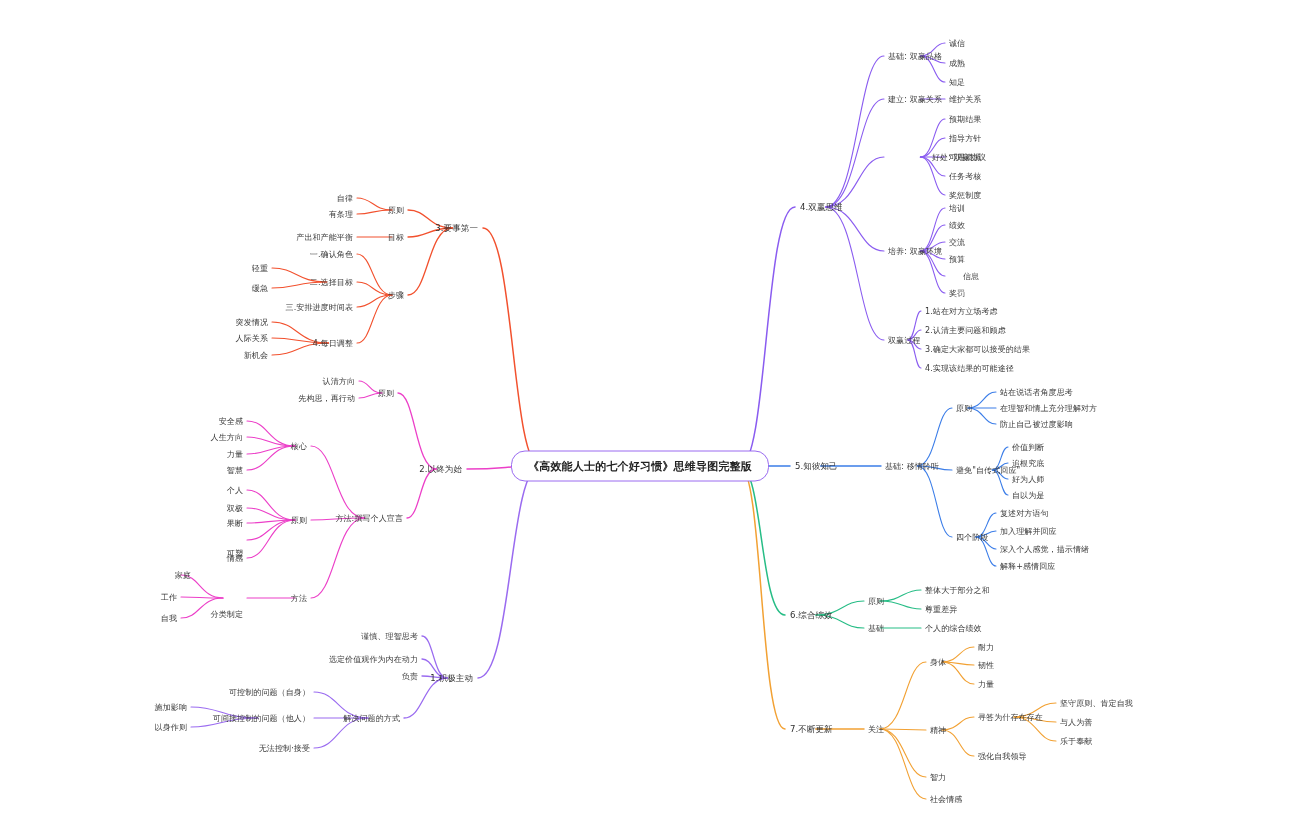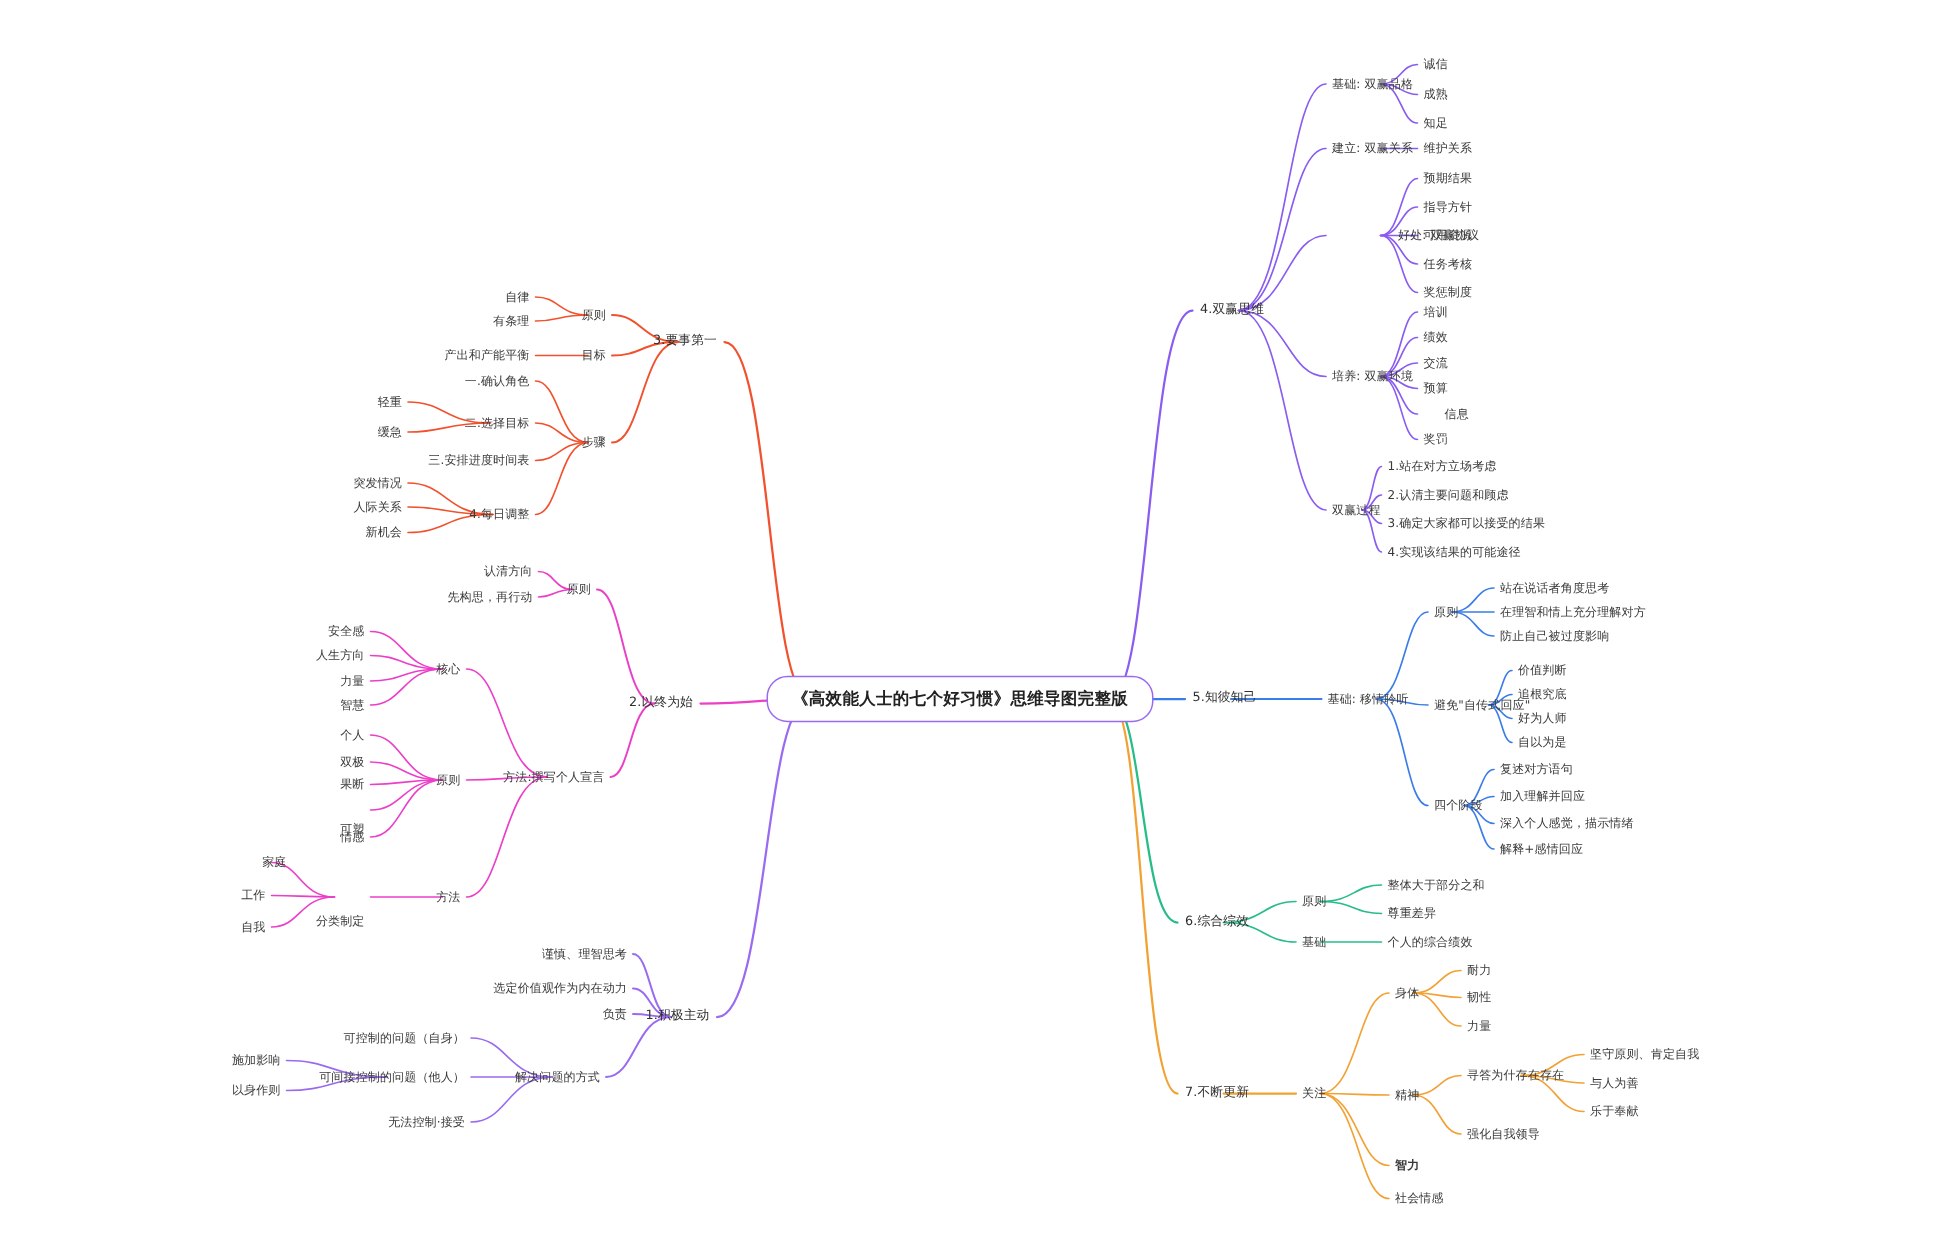--- a/index.html
+++ b/index.html
@@ -202,21 +202,21 @@
     <div class="node-label " style="left: 930px; top: 662px;">身体</div>
     <div class="node-label " style="left: 978px; top: 647px;">耐力</div>
     <div class="node-label " style="left: 978px; top: 665px;">韧性</div>
     <div class="node-label " style="left: 978px; top: 684px;">力量</div>
     <div class="node-label " style="left: 930px; top: 730px;">精神</div>
     <div class="node-label " style="left: 978px; top: 717px;">寻答为什存在存在</div>
     <div class="node-label " style="left: 1060px; top: 703px;">坚守原则、肯定自我</div>
     <div class="node-label " style="left: 1060px; top: 722px;">与人为善</div>
     <div class="node-label " style="left: 1060px; top: 741px;">乐于奉献</div>
     <div class="node-label " style="left: 978px; top: 756px;">强化自我领导</div>
-    <div class="node-label " style="left: 930px; top: 777px; font-weight: bold;">智力</div>
+    <div class="node-label " style="left: 930px; top: 777px;">智力</div>
     <div class="node-label " style="left: 930px; top: 799px;">社会情感</div>
     <div class="node-label r lvl1" style="left: 478px; top: 228px;">3.要事第一</div>
     <div class="node-label r" style="left: 404px; top: 210px;">原则</div>
     <div class="node-label r" style="left: 353px; top: 198px;">自律</div>
     <div class="node-label r" style="left: 353px; top: 214px;">有条理</div>
     <div class="node-label r" style="left: 404px; top: 237px;">目标</div>
     <div class="node-label r" style="left: 353px; top: 237px;">产出和产能平衡</div>
     <div class="node-label r" style="left: 404px; top: 295px;">步骤</div>
     <div class="node-label r" style="left: 353px; top: 254px;">一.确认角色</div>
     <div class="node-label r" style="left: 353px; top: 282px;">二.选择目标</div>

